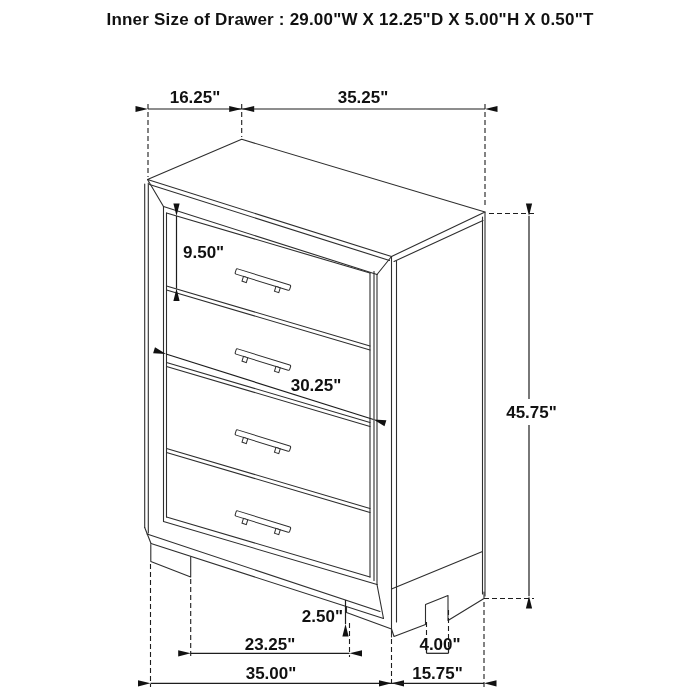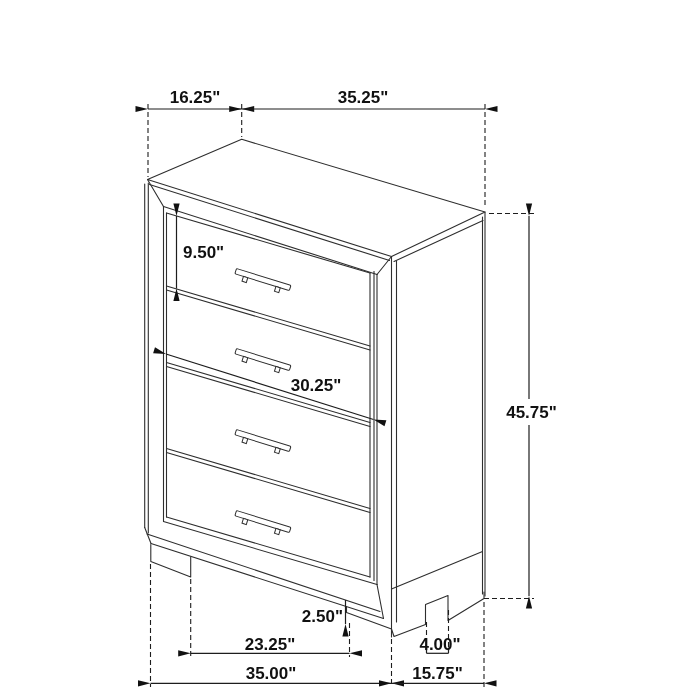--- a/index.html
+++ b/index.html
@@ -15,20 +15,21 @@
   .cab{stroke:#2e2e2e;stroke-width:1.1;fill:none;stroke-linejoin:round;stroke-linecap:round;}
   .dim{stroke:#1d1d1d;stroke-width:1.2;fill:none;}
   .ext{stroke:#1d1d1d;stroke-width:1.1;fill:none;stroke-dasharray:5 3;}
   .lbl{font-family:"Liberation Sans", sans-serif;font-size:17px;font-weight:bold;fill:#111;}
   .hdl{stroke:#2e2e2e;stroke-width:1;fill:#ffffff;}
 </style>
 </head>
 <body>
 
 <div id="canvas">
+  <div id="title">Inner Size of Drawer : 29.00"W X 12.25"D X 5.00"H X 0.50"T</div>
 
   <svg width="700" height="700" viewBox="0 0 700 700">
     <defs>
       <marker id="arr" markerWidth="14" markerHeight="9" refX="0.5" refY="4.5" orient="auto-start-reverse" markerUnits="userSpaceOnUse">
         <path d="M0.5,4.5 L13,1.4 L13,7.6 Z" fill="#111"></path>
       </marker>
       <g id="hdl">
         <g transform="rotate(17.2)">
           <rect class="hdl" x="0" y="0" width="57" height="5.5" rx="1.2"></rect>
           <rect class="hdl" x="9" y="5.5" width="4.5" height="5"></rect>

